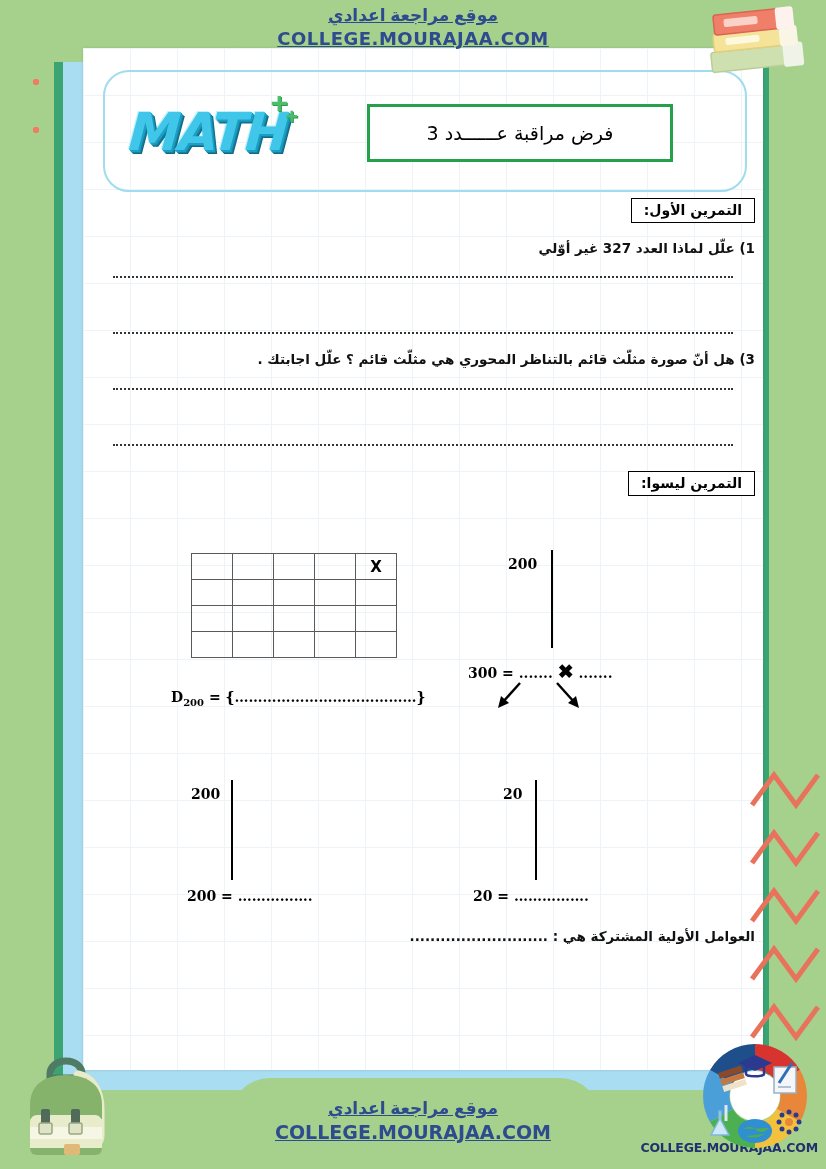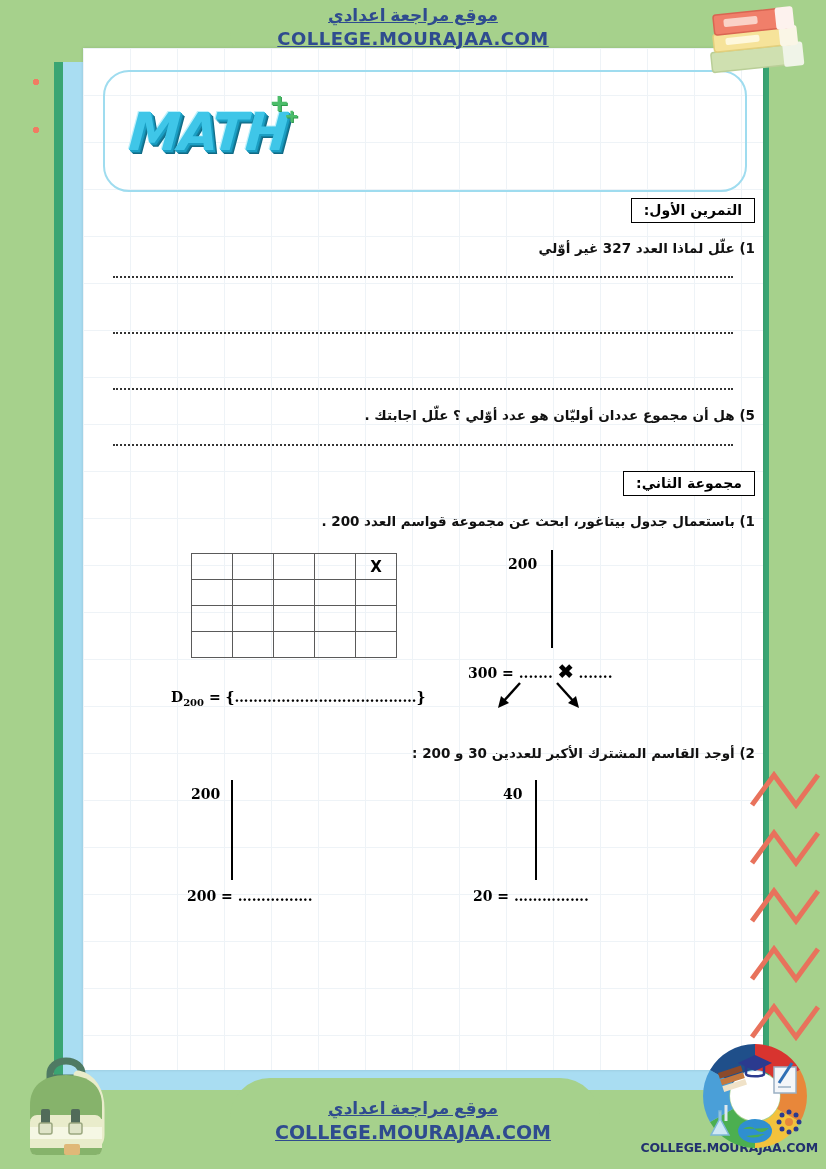--- a/index.html
+++ b/index.html
@@ -172,43 +172,45 @@
 
 <div class="page">
   <div class="grid-faint"></div>
 
   <div class="headcard">
     <div class="mathlogo">
       <div class="word">MATH</div>
       <div class="plus1">+</div>
       <div class="plus2">+</div>
     </div>
+    <div class="titlebox">
+      <span>فرض مراقبة عــــــدد 3</span>
+    </div>
   </div>
 
   <div class="content">
 
     <div class="exhead" style="top:0px">
       <span class="exbox">التمرين الأول:</span>
     </div>
 
     <div class="qline" style="top:42px">1) علّل لماذا العدد 327 غير أوّلي</div>
     <div class="dotline" style="top:78px"></div>
 
     <div class="dotline" style="top:134px"></div>
 
+    <div class="qline" style="top:153px">3) هل أنّ صورة مثلّث قائم بالتناظر المحوري هي مثلّث قائم ؟ علّل اجابتك .</div>
     <div class="dotline" style="top:190px"></div>
 
-    <div class="qline" style="top:209px">5) هل أن مجموع عددان أوليّان هو عدد أوّلي ؟ علّل اجابتك .</div>
     <div class="dotline" style="top:246px"></div>
 
     <div class="exhead" style="top:273px">
-      <span class="exbox">مجموعة الثاني:</span>
-    </div>
-
-    <div class="qline" style="top:315px">1) باستعمال جدول بيتاغور، ابحث عن مجموعة قواسم العدد 200 .</div>
+      <span class="exbox">التمرين ليسوا:</span>
+    </div>
+
 
     <table class="ptable" style="left:108px;top:355px">
       <tbody>
           <tr>
         <td></td>
         <td></td>
         <td></td>
         <td></td>
         <td>X</td>
       </tr>
@@ -250,30 +252,30 @@
     </svg>
     <svg class="arrow" style="left:468px;top:482px" viewBox="0 0 32 30">
       <line x1="6" y1="3" x2="24" y2="23" stroke="#000" stroke-width="2.4"></line>
       <polygon points="28,28 25,16 17,23" fill="#000"></polygon>
     </svg>
 
     <div class="dset" style="left:88px;top:491px">
       <span>D</span><sub>200</sub><span> = {</span><span>…………………………………</span><span>}</span>
     </div>
 
-    <div class="qline" style="top:547px">2) أوجد القاسم المشترك الأكبر للعددين  30 و 200 :</div>
 
     <div class="num" style="left:108px;top:588px">200</div>
     <div class="vline" style="left:148px;top:582px;height:100px"></div>
     <div class="eqline" style="left:104px;top:690px">200 = …………….</div>
 
-    <div class="num" style="left:420px;top:588px">40</div>
+    <div class="num" style="left:420px;top:588px">20</div>
     <div class="vline" style="left:452px;top:582px;height:100px"></div>
     <div class="eqline" style="left:390px;top:690px">20 = …………….</div>
 
+    <div class="qline" style="top:730px">العوامل الأولية المشتركة هي : ...........................</div>
 
   </div>
 </div>
 
 <div class="botband"></div>
 <div class="botband-notch"></div>
 <div class="site-bot">
   <div class="ar">موقع مراجعة اعدادي</div>
   <div class="en">COLLEGE.MOURAJAA.COM</div>
 </div>

